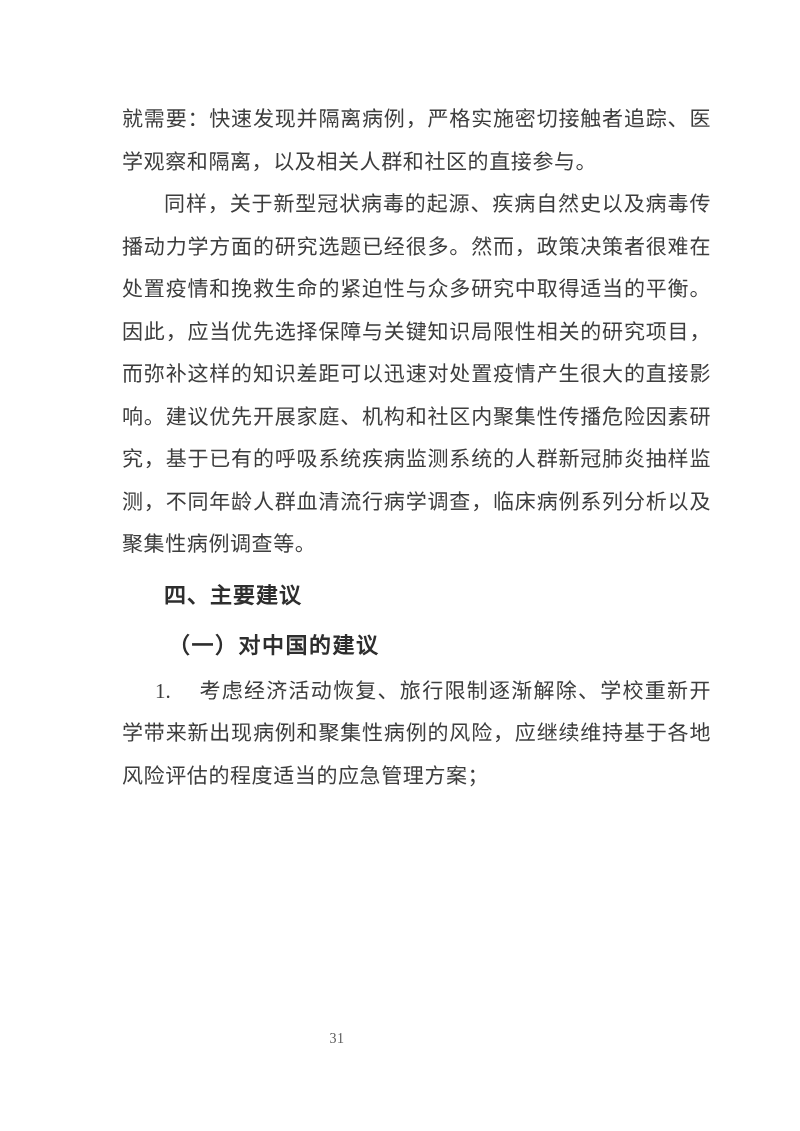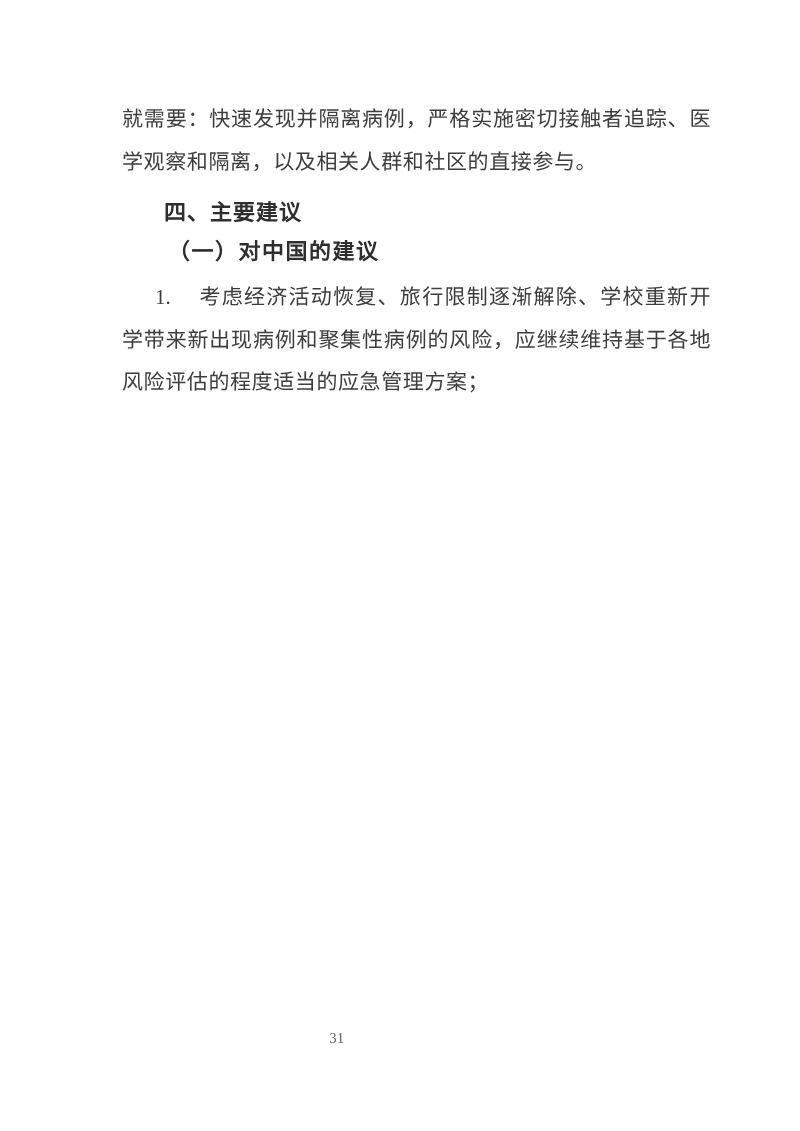--- a/index.html
+++ b/index.html
@@ -39,21 +39,21 @@
   .heading-main {
     margin: 13px 0 0 42px;
     font-family: Liberation Serif, serif;
     font-weight: bold;
     font-size: 22px;
     line-height: 34px;
     letter-spacing: 1px;
     color: #2e2e2e;
   }
   .heading-sub {
-    margin: 5px 0 0 46px;
+    margin: 16px 0 0 46px;
     font-family: "Liberation Serif", "DejaVu Serif", serif;
     font-weight: bold;
     font-size: 22px;
     line-height: 34px;
     letter-spacing: 1.5px;
     color: #2e2e2e;
   }
   p.body.list-item {
     margin-top: 7px;
     text-indent: 33px;
@@ -77,20 +77,21 @@
 </style>
 </head>
 <body>
 
 <div class="page">
   <div class="content">
 
     <p class="body">就需要：快速发现并隔离病例，严格实施密切接触者追踪、医学观察和隔离，以及相关人群和社区的直接参与。</p>
 
 
+    <p class="body indent">同样，关于新型冠状病毒的起源、疾病自然史以及病毒传播动力学方面的研究选题已经很多。然而，政策决策者很难在处置疫情和挽救生命的紧迫性与众多研究中取得适当的平衡。因此，应当优先选择保障与关键知识局限性相关的研究项目，而弥补这样的知识差距可以迅速对处置疫情产生很大的直接影响。建议优先开展家庭、机构和社区内聚集性传播危险因素研究，基于已有的呼吸系统疾病监测系统的人群新冠肺炎抽样监测，不同年龄人群血清流行病学调查，临床病例系列分析以及聚集性病例调查等。</p>
 
     <h2 class="heading-main">四、主要建议</h2>
 
     <h3 class="heading-sub">（一）对中国的建议</h3>
 
     <p class="body list-item"><span class="item-number">1.</span><span>考虑经济活动恢复、旅行限制逐渐解除、学校重新开学带来新出现病例和聚集性病例的风险，应继续维持基于各地风险评估的程度适当的应急管理方案；</span></p>
 
   </div>
 
   <div class="page-number">31</div>

